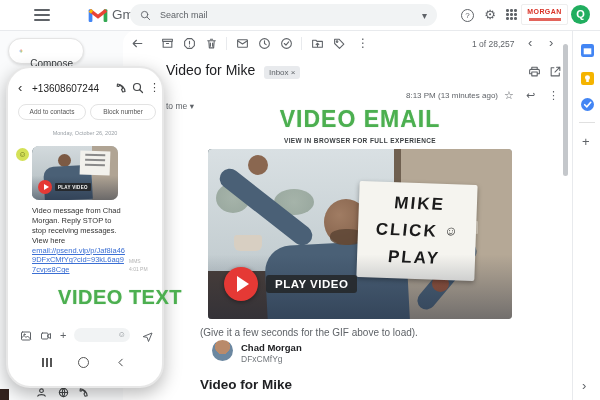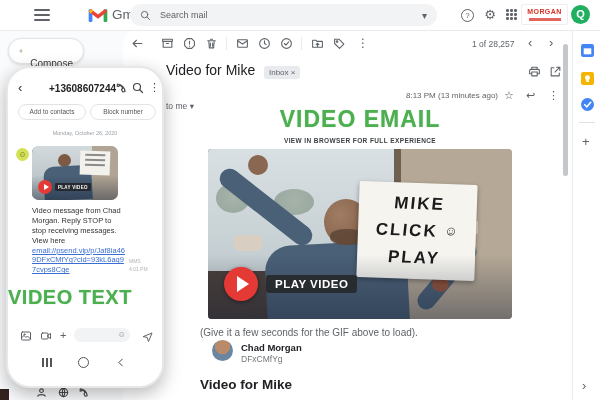--- a/index.html
+++ b/index.html
@@ -74,41 +74,41 @@
   .signame{position:absolute;left:241px;top:342px;font-size:9.5px;font-weight:700;color:#202124;}
   .sigco{position:absolute;left:241px;top:354px;font-size:8.5px;color:#70757a;}
   .bodyhead{position:absolute;left:200px;top:377px;font-size:13.5px;font-weight:700;color:#202124;}
   
   .rpanel{position:absolute;left:572px;top:30px;width:28px;height:370px;background:#fff;border-left:1px solid #e8eaed;}
   .rp-i{position:absolute;left:8px;width:13px;height:13px;cursor:pointer;}
   .scrollbar{position:absolute;left:563px;top:44px;width:5px;height:132px;background:#c4c7cb;border-radius:2.5px;cursor:pointer;}
   
   .phone{position:absolute;left:6px;top:66px;width:158px;height:322px;background:#fff;border:2px solid #e7e7e7;border-radius:24px;box-shadow:0 6px 18px rgba(0,0,0,.28);z-index:20;box-sizing:border-box;}
   .ph-back{position:absolute;left:10px;top:12px;font-size:13px;color:#333;cursor:pointer;}
-  .ph-num{position:absolute;left:24px;top:15px;font-size:10px;font-weight:700;color:#222;margin-left:17px;}
+  .ph-num{position:absolute;left:24px;top:15px;font-size:10px;font-weight:400;color:#222;}
   .ph-hic{position:absolute;top:14px;width:12px;height:12px;cursor:pointer;}
   .ph-dots{position:absolute;left:141px;top:13px;font-size:11px;color:#444;cursor:pointer;}
   .ph-chip{position:absolute;top:36px;height:14px;line-height:14px;border:1px solid #e3e3e3;border-radius:8px;font-size:6.5px;color:#555;text-align:center;cursor:pointer;background:#fff;}
   .ph-date{position:absolute;left:0;top:62px;width:154px;text-align:center;font-size:5.5px;color:#9aa0a6;}
   .msg-av{position:absolute;left:8px;top:80px;width:13px;height:13px;border-radius:50%;background:#d4e157;font-size:8px;line-height:13px;text-align:center;color:#66701c;}
   .msg-img{position:absolute;left:24px;top:78px;width:86px;height:54px;border-radius:7px;overflow:hidden;background:#b3babd;cursor:pointer;}
   .mwin{position:absolute;left:0;top:0;width:60px;height:54px;background:linear-gradient(#d3dadd,#aeb9bd),repeating-linear-gradient(90deg,#54646c 0 2px,transparent 2px 20px);background-color:#c6cfd2;}
   .mwall{position:absolute;left:60px;top:0;width:26px;height:54px;background:#b0a494;}
   .mhead{position:absolute;left:26px;top:8px;width:13px;height:13px;border-radius:50%;background:#7c5a44;}
   .mtorso{position:absolute;left:12px;top:20px;width:48px;height:34px;background:#4a6076;border-radius:10px 10px 0 0;transform:rotate(-3deg);}
   .msign{position:absolute;left:48px;top:5px;width:30px;height:24px;background:#f2f1ec;transform:rotate(2deg);}
   .msign i{display:block;width:20px;height:2px;background:#8a8a8a;margin:3px auto 0;}
   .mshade{position:absolute;left:0;top:0;width:100%;height:100%;background:linear-gradient(transparent 55%,rgba(22,32,52,.45));}
   .mplay{position:absolute;left:6px;top:34px;width:14px;height:14px;border-radius:50%;background:#e53935;}
   .mplay i{position:absolute;left:5.5px;top:3.5px;border-left:5px solid #fff;border-top:3.5px solid transparent;border-bottom:3.5px solid transparent;}
   .mplbl{position:absolute;left:23px;top:37px;background:rgba(33,33,33,.82);color:#fff;font-size:4.5px;font-weight:700;padding:1.5px 3px;border-radius:1px;letter-spacing:.3px;}
   .msg-txt{position:absolute;left:24px;top:138px;width:95px;font-size:7.5px;line-height:1.32;color:#333;}
   .msg-link{color:#3b6fd4;text-decoration:underline;word-break:break-all;cursor:pointer;}
   .msg-meta{position:absolute;left:121px;top:190px;font-size:5px;color:#b3b3b3;line-height:1.5;}
-  .ph-headline{position:absolute;left:0;top:218px;width:174px;text-align:left;font-size:20px;font-weight:800;letter-spacing:.5px;color:#4caf50;text-shadow:0 0 1px rgba(76,175,80,.5);}
+  .ph-headline{position:absolute;left:0;top:218px;width:174px;text-align:right;font-size:20px;font-weight:800;letter-spacing:.5px;color:#4caf50;text-shadow:0 0 1px rgba(76,175,80,.5);}
   .comp-ic{position:absolute;top:262px;width:12px;height:12px;cursor:pointer;color:#5f6368;}
   .comp-plus{position:absolute;left:52px;top:261px;font-size:11px;color:#5f6368;cursor:pointer;}
   .comp-pill{position:absolute;left:66px;top:260px;width:56px;height:14px;background:#f1f3f4;border-radius:8px;cursor:text;}
   .comp-emoji{position:absolute;right:4px;top:2px;font-size:8px;color:#8a8f94;cursor:pointer;}
   .nav-rec{position:absolute;left:34px;top:290px;display:flex;gap:2.5px;cursor:pointer;}
   .nav-rec i{width:1.6px;height:9px;background:#555;}
   .nav-home{position:absolute;left:70px;top:289px;width:9px;height:9px;border:1.6px solid #555;border-radius:50%;cursor:pointer;}
   .nav-back{position:absolute;left:108px;top:289px;cursor:pointer;}
   
   .under-ic{position:absolute;top:387px;width:11px;height:11px;cursor:pointer;}

